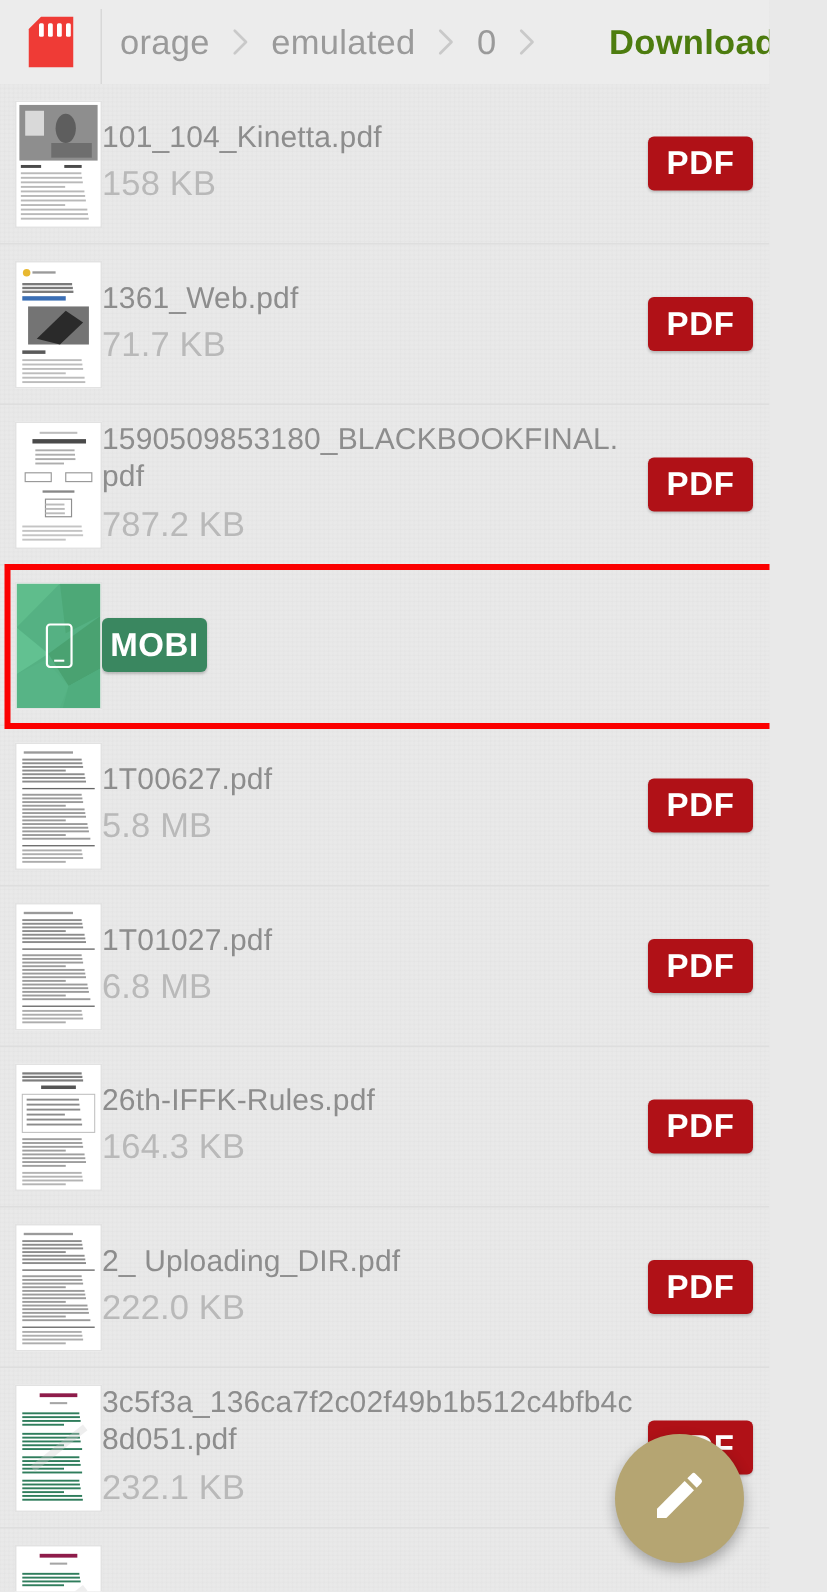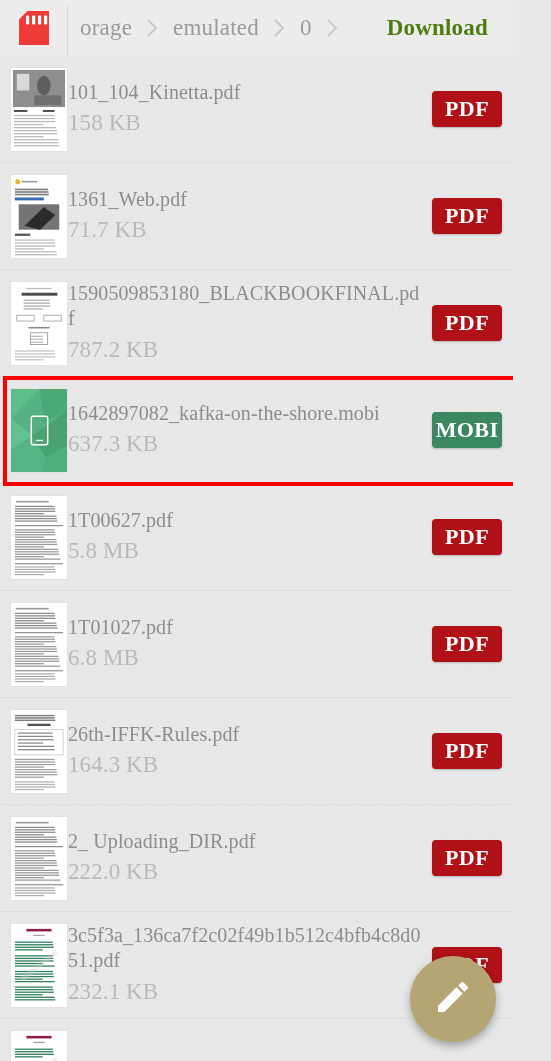--- a/index.html
+++ b/index.html
@@ -10,21 +10,20 @@
     background:#e9e9e9;
   }
   #app {
     position:relative;
     width:513px; height:1061px;
     background:#e9e9e9;
     background-image:
       repeating-linear-gradient(0deg, rgba(0,0,0,0.012) 0px, rgba(0,0,0,0) 1px, rgba(255,255,255,0.02) 2px, rgba(0,0,0,0.012) 3px),
       repeating-linear-gradient(90deg, rgba(0,0,0,0.012) 0px, rgba(0,0,0,0) 1px, rgba(255,255,255,0.02) 2px, rgba(0,0,0,0.012) 3px);
     overflow:hidden;
-    font-family:Liberation Serif, serif;
   }
 
   
   .crumbbar {
     position:relative;
     height:56px;
     display:flex;
     align-items:center;
     background:#ececec;
     overflow:hidden;
@@ -287,24 +286,20 @@
             <rect width="58" height="85" fill="#55b183"></rect>
             <polygon points="0,0 30,0 0,30" fill="#5fbd8c"></polygon>
             <polygon points="30,0 58,0 58,22 34,34" fill="#4da877"></polygon>
             <polygon points="0,30 22,48 0,62" fill="#62c191"></polygon>
             <polygon points="22,48 58,22 58,58 36,70" fill="#4aa271"></polygon>
             <polygon points="0,62 20,52 36,70 30,85 0,85" fill="#57b486"></polygon>
             <polygon points="36,70 58,58 58,85 32,85" fill="#50ad7e"></polygon>
             <rect x="21" y="28" width="17" height="29" rx="2.2" fill="none" stroke="#ffffff" stroke-width="1.5"></rect>
             <rect x="26" y="52" width="7" height="1.4" fill="#ffffff"></rect>
           </svg>
-        </div>
-        <div class="meta">
-          <div class="fname">1642897082_kafka-on-the-shore.mobi</div>
-          <div class="fsize">637.3 KB</div>
         </div>
         <div class="badge mobi">MOBI</div>
       </div>
       <div class="row">
         <div class="thumb">
           <svg viewBox="0 0 58 85" preserveAspectRatio="none">
             <rect width="58" height="85" fill="#ffffff"></rect>
             <rect x="5" y="5" width="34" height="1.6" fill="#9a9a9a"></rect>
             <rect x="4" y="10" width="41.0" height="1.3" fill="#8c8c8c"></rect>
             <rect x="4" y="12.5" width="41.5" height="1.3" fill="#8c8c8c"></rect>

